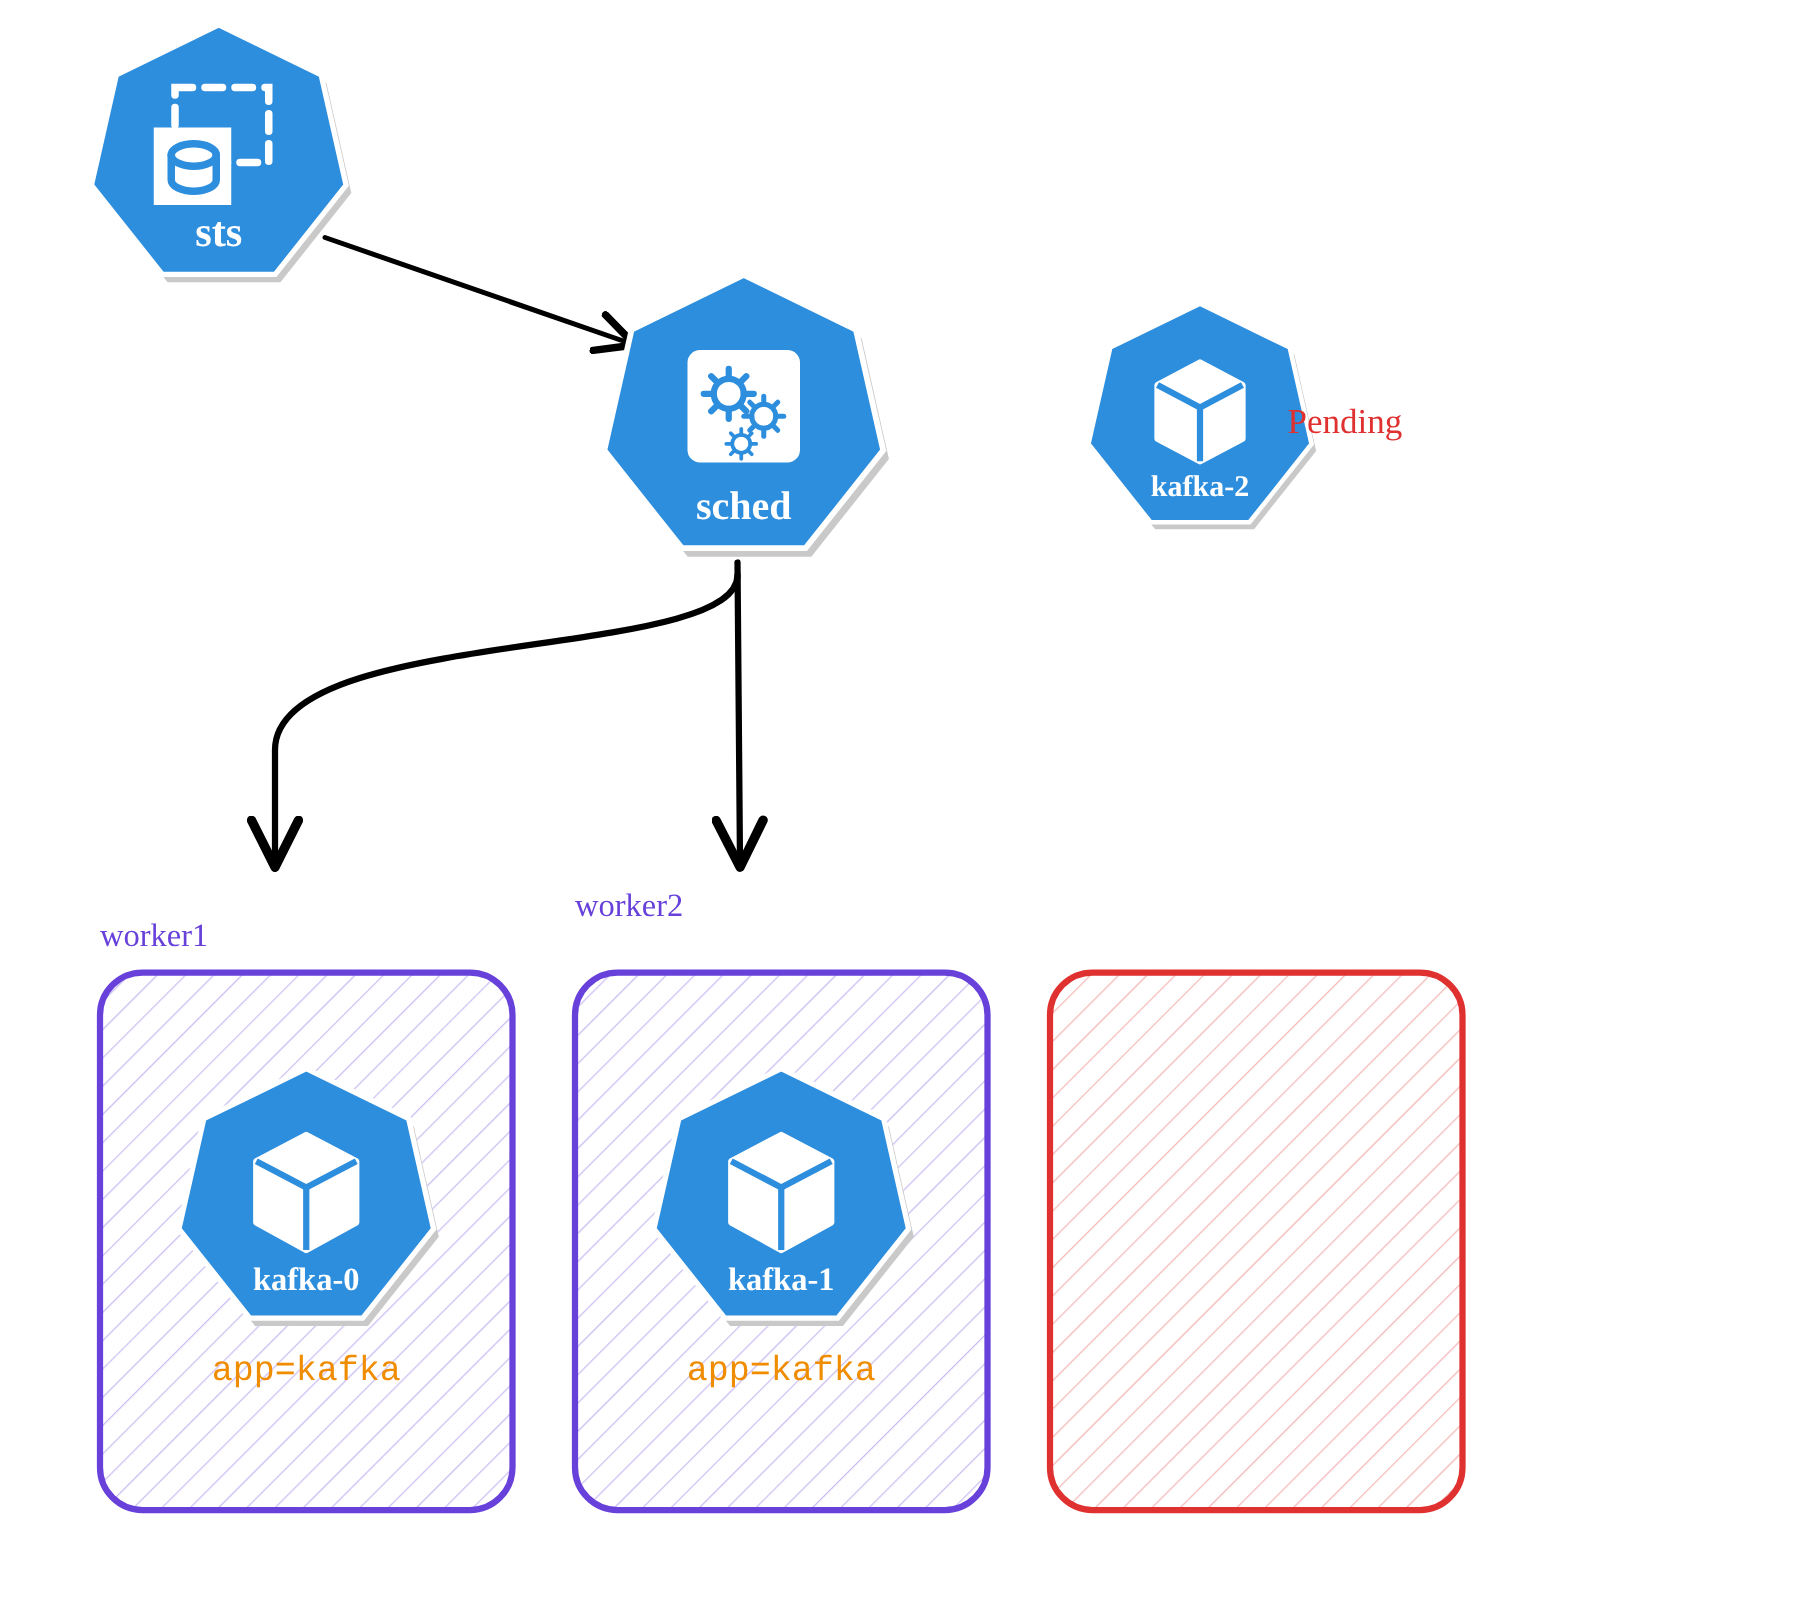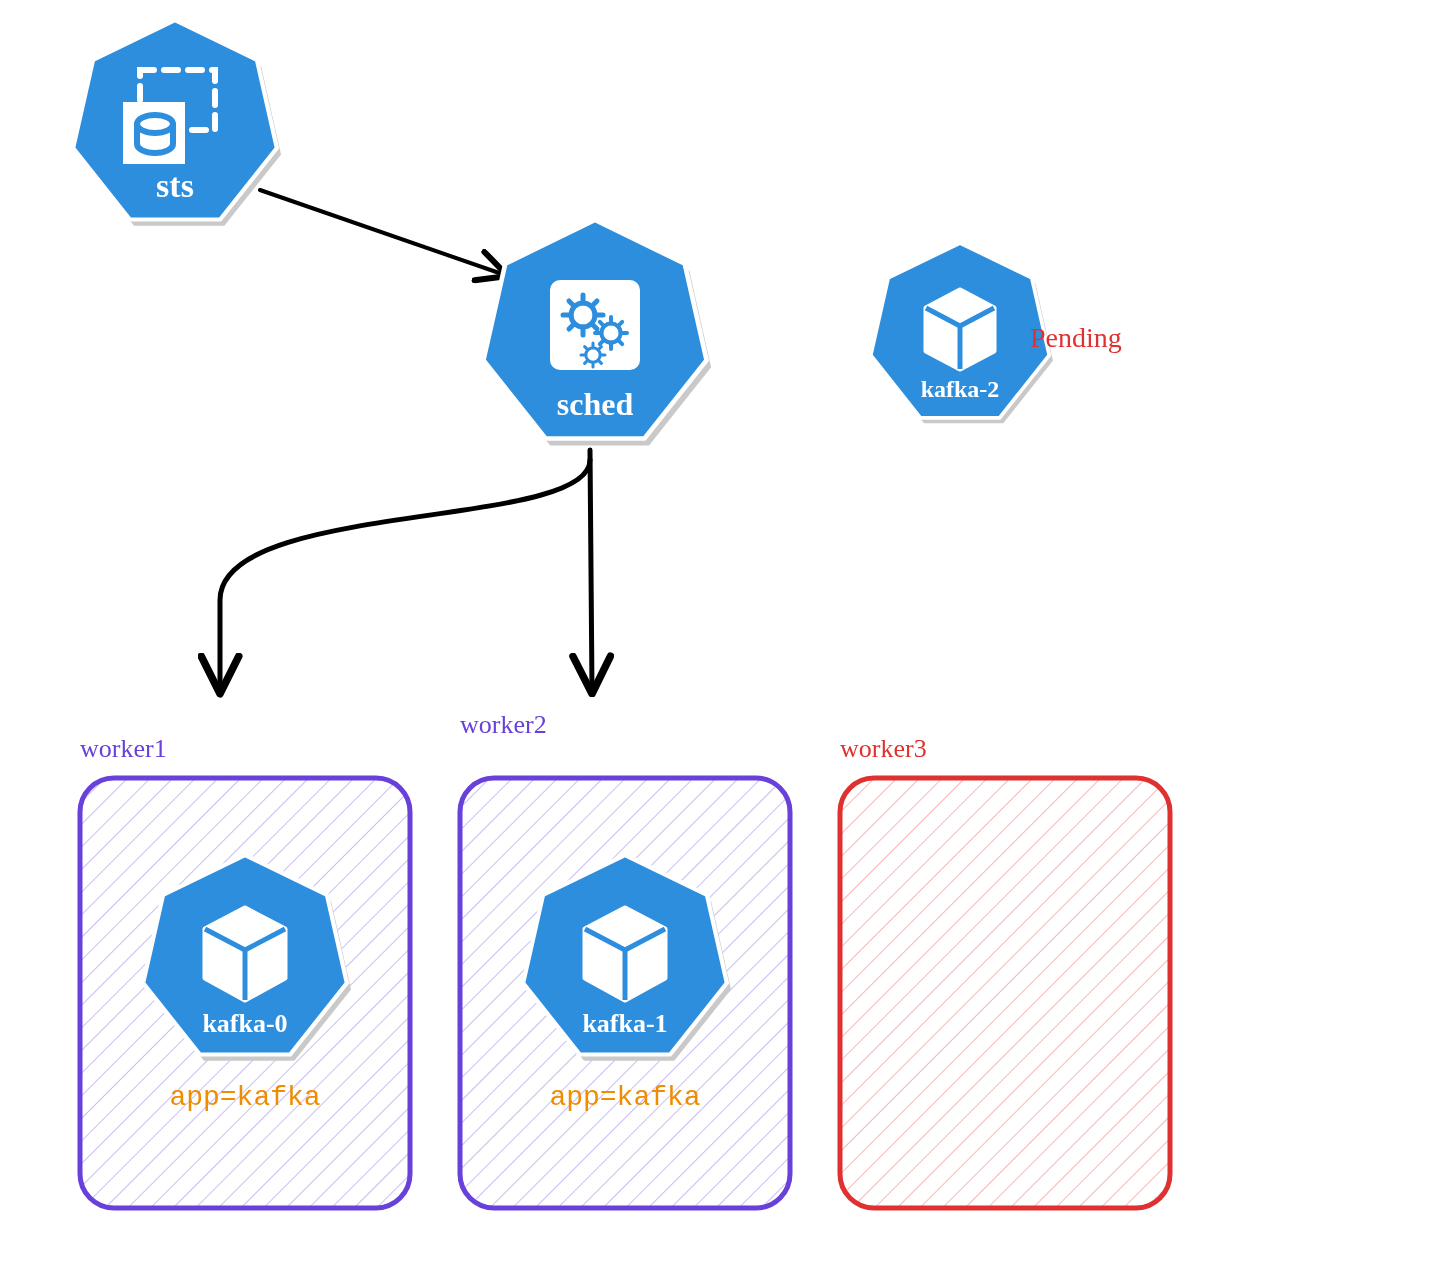--- a/index.html
+++ b/index.html
@@ -200,18 +200,17 @@
     <text class="hept-label" x="0" y="72" font-size="26">kafka-1</text>
   </g>
 
 </svg>
 
 
 <div class="pending-text" style="left:1030px; top:322px;">Pending</div>
 
 <div class="worker-label" style="left:80px; top:734px; width:330px; color:#6741d9;">worker1</div>
 <div class="worker-label" style="left:460px; top:710px; width:330px; color:#6741d9;">worker2</div>
-<div class="worker-label" style="left:840px; top:734px; width:330px; color:#e03131;">worker3</div>
 
 <div class="app-label" style="left:80px; top:1082px; width:330px;">app=kafka</div>
 <div class="app-label" style="left:460px; top:1082px; width:330px;">app=kafka</div>
 
 </div>
 
 </body></html>

